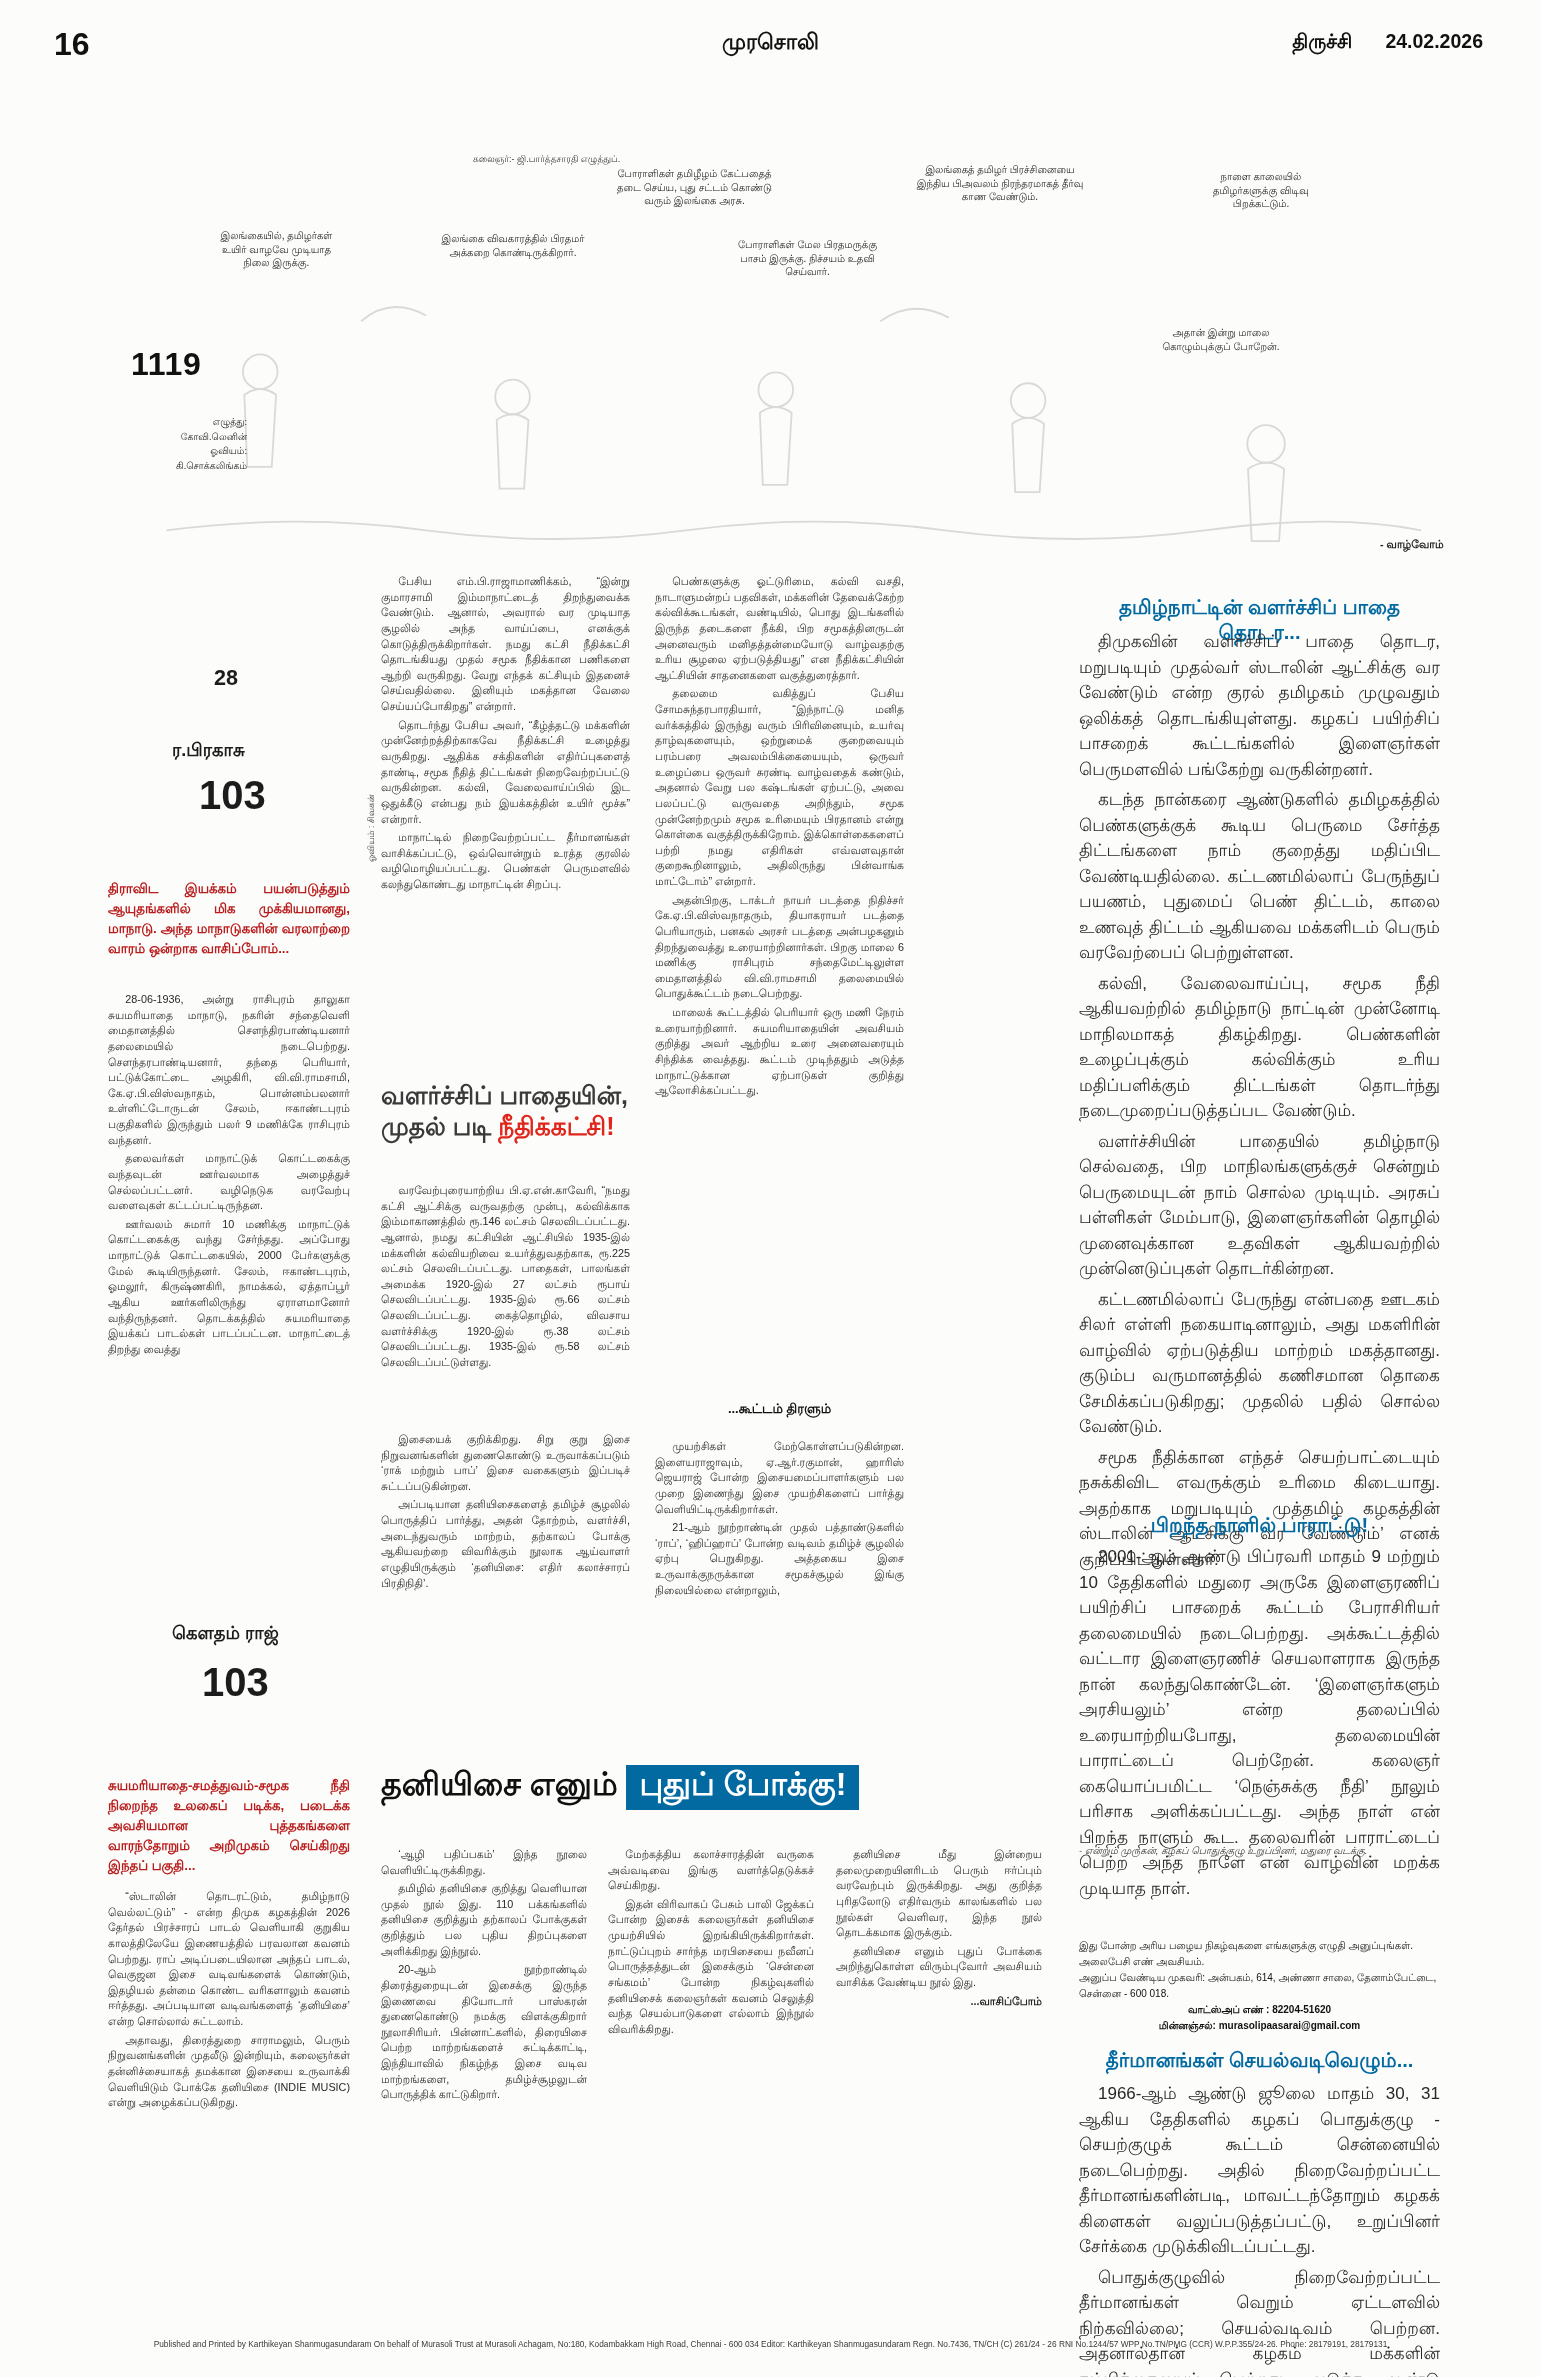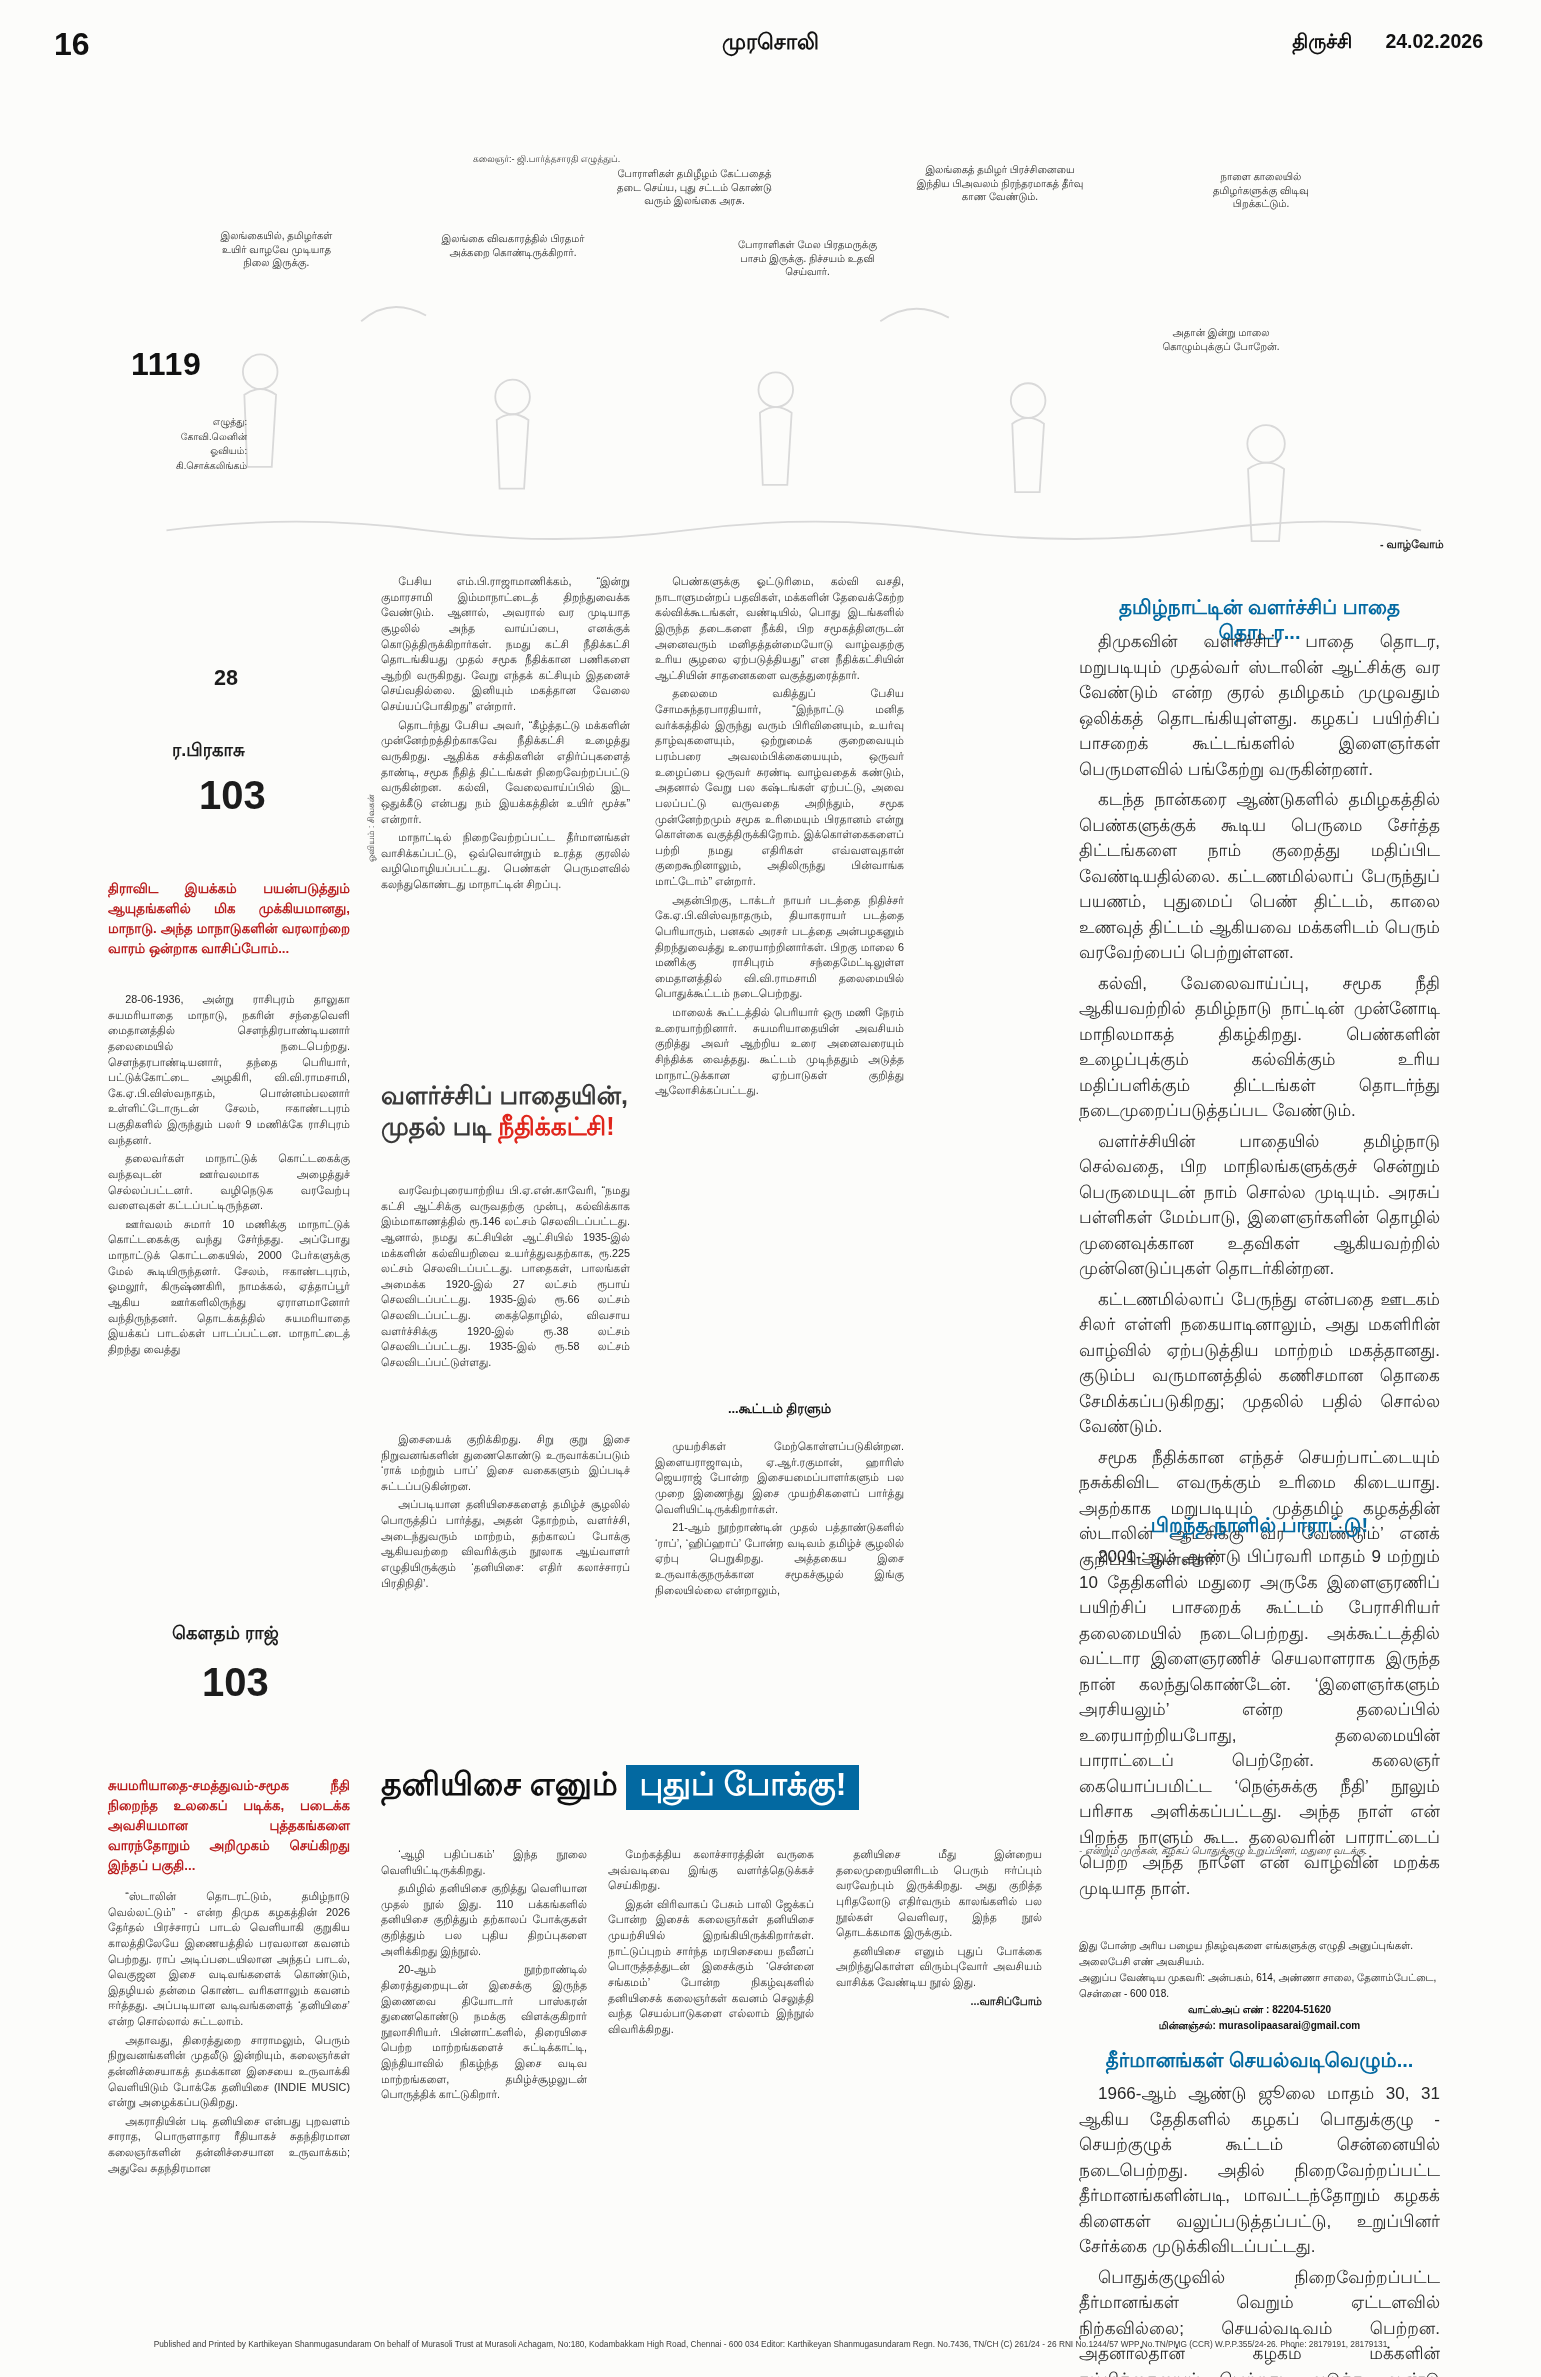--- a/index.html
+++ b/index.html
@@ -135,21 +135,20 @@
   <div class="abs intro" style="left:108px;top:1776px;width:242px;">சுயமரியாதை-சமத்துவம்-சமூக நீதி நிறைந்த உலகைப் படிக்க, படைக்க அவசியமான புத்தகங்களை வாரந்தோறும் அறிமுகம் செய்கிறது இந்தப் பகுதி...</div>
 
   <div class="abs big-headline" style="left:381px;top:1765px;">
     <span>தனியிசை எனும்</span>
     <span class="bh-red">புதுப் போக்கு!</span>
   </div>
 
   <div class="abs bodycol" style="left:108px;top:1889px;width:242px;">
     <p>“ஸ்டாலின் தொடரட்டும், தமிழ்நாடு வெல்லட்டும்” - என்ற திமுக கழகத்தின் 2026 தேர்தல் பிரச்சாரப் பாடல் வெளியாகி குறுகிய காலத்திலேயே இணையத்தில் பரவலான கவனம் பெற்றது. ராப் அடிப்படையிலான அந்தப் பாடல், வெகுஜன இசை வடிவங்களைக் கொண்டும், இதழியல் தன்மை கொண்ட வரிகளாலும் கவனம் ஈர்த்தது. அப்படியான வடிவங்களைத் ‘தனியிசை’ என்ற சொல்லால் சுட்டலாம்.</p>
     <p>அதாவது, திரைத்துறை சாராமலும், பெரும் நிறுவனங்களின் முதலீடு இன்றியும், கலைஞர்கள் தன்னிச்சையாகத் தமக்கான இசையை உருவாக்கி வெளியிடும் போக்கே தனியிசை (INDIE MUSIC) என்று அழைக்கப்படுகிறது.</p>
-    <p>அகராதியின் படி தனியிசை என்பது புறவளம் சாராத, பொருளாதார ரீதியாகச் சுதந்திரமான கலைஞர்களின் தன்னிச்சையான உருவாக்கம்; அதுவே சுதந்திரமான</p>
   </div>
   <div class="abs bodycol" style="left:381px;top:1847px;width:206px;">
     <p>‘ஆழி பதிப்பகம்’ இந்த நூலை வெளியிட்டிருக்கிறது.</p>
     <p>தமிழில் தனியிசை குறித்து வெளியான முதல் நூல் இது. 110 பக்கங்களில் தனியிசை குறித்தும் தற்காலப் போக்குகள் குறித்தும் பல புதிய திறப்புகளை அளிக்கிறது இந்நூல்.</p>
     <p>20-ஆம் நூற்றாண்டில் திரைத்துறையுடன் இசைக்கு இருந்த இணைவை தியோடார் பாஸ்கரன் துணைகொண்டு நமக்கு விளக்குகிறார் நூலாசிரியர். பின்னாட்களில், திரையிசை பெற்ற மாற்றங்களைச் சுட்டிக்காட்டி, இந்தியாவில் நிகழ்ந்த இசை வடிவ மாற்றங்களை, தமிழ்ச்சூழலுடன் பொருத்திக் காட்டுகிறார்.</p>
   </div>
   <div class="abs bodycol" style="left:608px;top:1847px;width:206px;">
     <p>மேற்கத்திய கலாச்சாரத்தின் வருகை அவ்வடிவை இங்கு வளர்த்தெடுக்கச் செய்கிறது.</p>
     <p>இதன் விரிவாகப் பேசும் பாலி ஜேக்கப் போன்ற இசைக் கலைஞர்கள் தனியிசை முயற்சியில் இறங்கியிருக்கிறார்கள். நாட்டுப்புறம் சார்ந்த மரபிசையை நவீனப் பொருத்தத்துடன் இசைக்கும் ‘சென்னை சங்கமம்’ போன்ற நிகழ்வுகளில் தனியிசைக் கலைஞர்கள் கவனம் செலுத்தி வந்த செயல்பாடுகளை எல்லாம் இந்நூல் விவரிக்கிறது.</p>
   </div>

